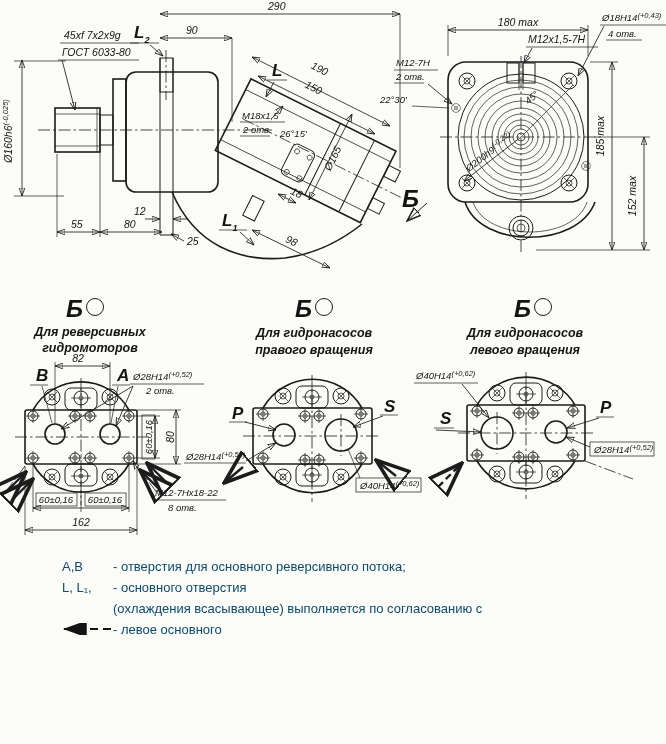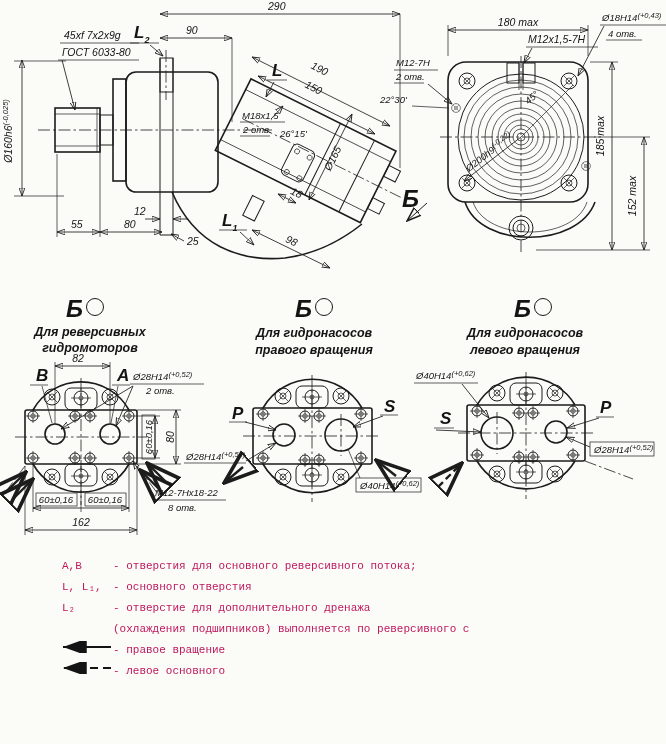--- a/index.html
+++ b/index.html
@@ -14,22 +14,22 @@
   .dash{stroke-dasharray:7 4;}
   .thk{stroke-width:2.4;}
   .dt{font:italic 10.5px "Liberation Sans","DejaVu Sans",sans-serif;}
   .dts{font:italic 9.5px "Liberation Sans","DejaVu Sans",sans-serif;}
   .sup{font-size:7.5px;font-style:italic;}
   .sub{font-size:9px;font-style:italic;}
   .lbl{font:italic 700 17px "Liberation Sans","DejaVu Sans",sans-serif;}
   .hdr{font:italic 700 24px "Liberation Sans","DejaVu Sans",sans-serif;}
   .cap{font:italic 600 12.5px "Liberation Sans","DejaVu Sans",sans-serif;}
   .mid{text-anchor:middle;}
-  .legend{position:absolute;left:0;top:556px;width:666px;color:#be185d;
-          font-family:Liberation Mono, monospace;font-size:11px;}
+  .legend{position:absolute;left:0;top:556px;width:666px;color:#0c4a6e;
+          font-family:Liberation Sans, sans-serif;font-size:13px;}
   .lrow{height:21px;line-height:21px;white-space:nowrap;}
   .lsym{display:inline-block;margin-left:62px;width:51px;vertical-align:top;}
   .ltxt{display:inline-block;}
   .larr{display:inline-block;margin-left:55px;width:58px;vertical-align:middle;}
 </style>
 </head>
 <body>
 
 <svg class="s" width="666" height="556" viewBox="0 0 666 556">
   <defs>
@@ -441,34 +441,21 @@
     <text x="594" y="453" class="dts"><tspan>Ø28H14</tspan><tspan dy="-3.5" class="sup">(+0,52)</tspan></text>
     <line x1="590" y1="447" x2="566" y2="437" class="d" marker-end="url(#arr)"></line>
 
     <line x1="438" y1="487" x2="462" y2="463" class="thk dash" marker-end="url(#arrBig)"></line>
   </g>
 </svg>
 
 <div class="legend">
   <div class="lrow"><span class="lsym">А,В</span><span class="ltxt">- отверстия для основного реверсивного потока;</span></div>
   <div class="lrow"><span class="lsym">L, L₁,</span><span class="ltxt">- основного отверстия</span></div>
-  <div class="lrow"><span class="lsym">L₂</span><span class="ltxt">- отверстие для дополнительного дренажа</span></div>
-  <div class="lrow"><span class="lsym"></span><span class="ltxt">(охлаждения подшипников) выполняется по реверсивного с</span></div>
-  <div class="lrow">
-    <span class="larr">
-      <svg width="58" height="12" viewBox="0 0 58 12">
-          <defs>
-            <marker id="la1" viewBox="0 0 10 8" refX="9.5" refY="4" markerWidth="13" markerHeight="10" orient="auto">
-              <path d="M0,0.6 L9.5,4 L0,7.4 Z" fill="#141414"></path>
-            </marker>
-          </defs>
-          <line x1="56" y1="6" x2="8" y2="6" stroke="#141414" stroke-width="2" marker-end="url(#la1)"></line>
-        </svg>
-    </span><span class="ltxt">- правое вращение</span>
-  </div>
+  <div class="lrow"><span class="lsym"></span><span class="ltxt">(охлаждения всасывающее) выполняется по согласованию с</span></div>
   <div class="lrow">
     <span class="larr">
       <svg width="58" height="12" viewBox="0 0 58 12">
           <defs>
             <marker id="la2" viewBox="0 0 10 8" refX="9.5" refY="4" markerWidth="13" markerHeight="10" orient="auto">
               <path d="M0,0.6 L9.5,4 L0,7.4 Z" fill="#141414"></path>
             </marker>
           </defs>
           <line x1="56" y1="6" x2="8" y2="6" stroke="#141414" stroke-width="2" stroke-dasharray="8 5" marker-end="url(#la2)"></line>
         </svg>

